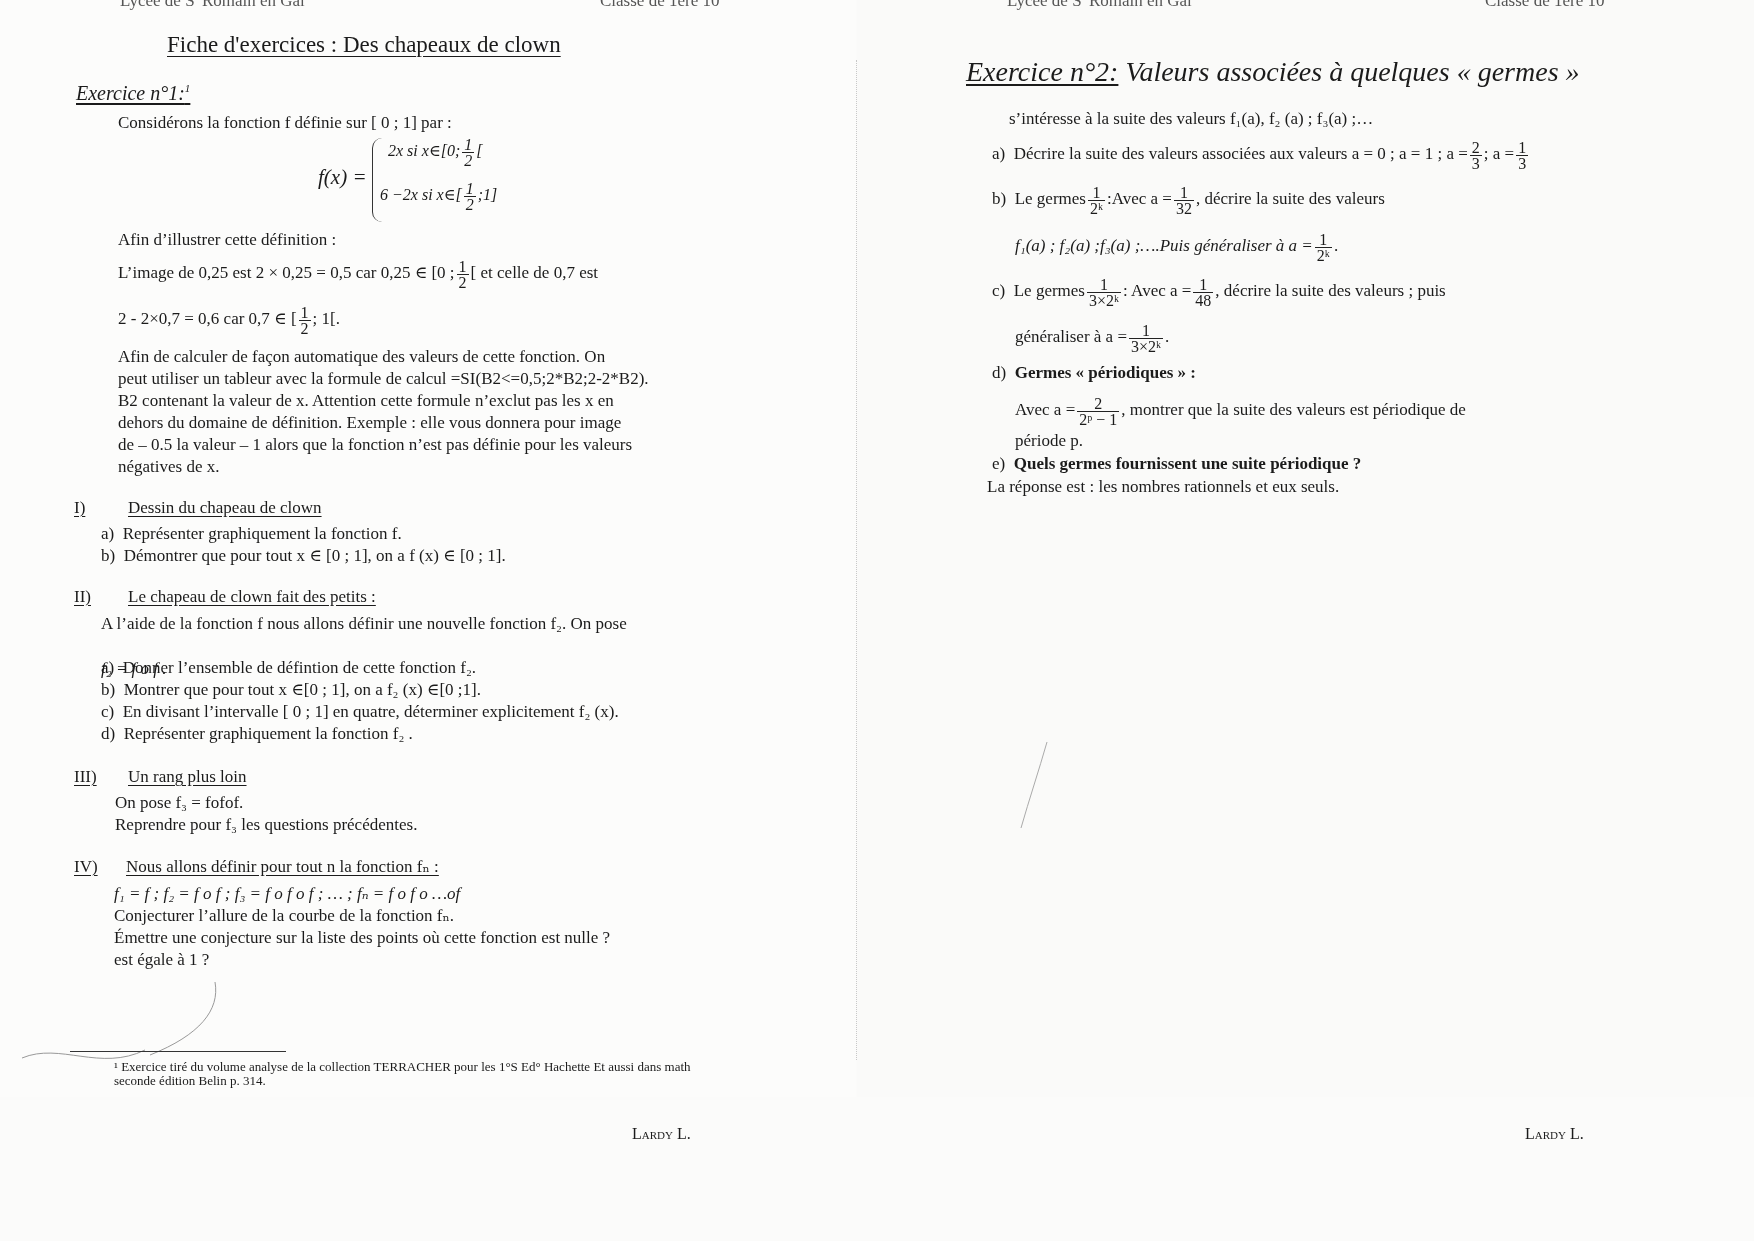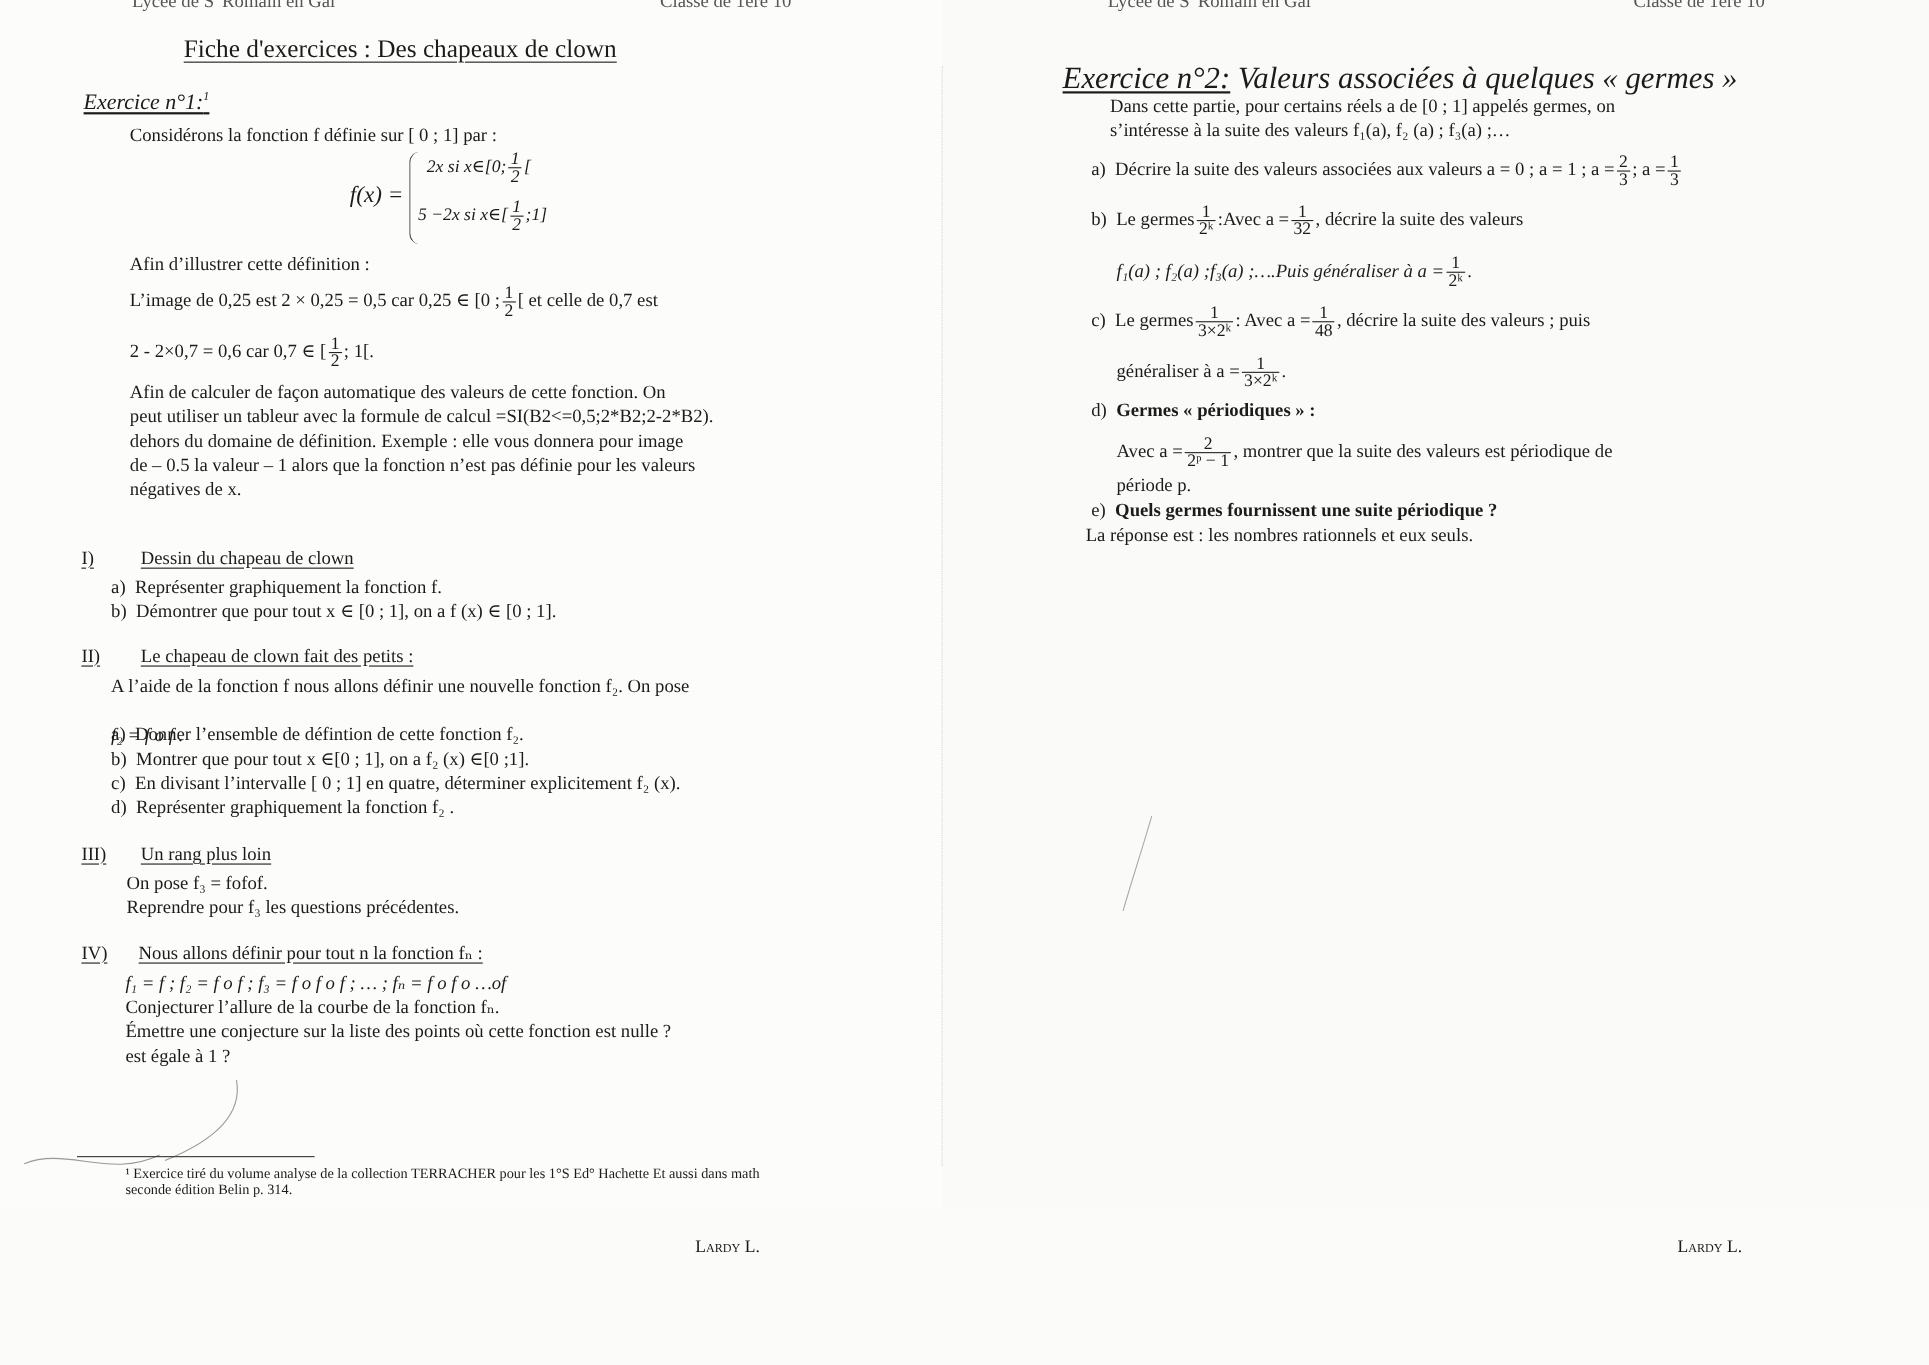--- a/index.html
+++ b/index.html
@@ -61,37 +61,38 @@
 
   <div class="abs t" style="left:118px; top:112px;">Considérons la fonction f définie sur [ 0 ; 1] par :</div>
 
   <div class="brace-eq">
     <span class="lhs it">f(x) =</span>
     <span class="brace"></span>
     <span class="row1 it">
       <span>2x si x∈[0;</span><span class="frac"><span class="num">1</span><span class="den">2</span></span><span>[</span>
     </span>
     <span class="row2 it">
-      <span>5 −2x si x∈[</span><span class="frac"><span class="num">1</span><span class="den">2</span></span><span>;1]</span>
+      <span>6 −2x si x∈[</span><span class="frac"><span class="num">1</span><span class="den">2</span></span><span>;1]</span>
     </span>
   </div>
 
   <div class="abs t" style="left:118px; top:229px;">Afin d’illustrer cette définition :</div>
 
   <div class="abs t" style="left:118px; top:259px;">
     <span>L’image de 0,25 est 2 × 0,25 = 0,5 car 0,25 ∈ [0 ;</span><span class="frac"><span class="num">1</span><span class="den">2</span></span><span>[ et celle de 0,7 est</span>
   </div>
 
   <div class="abs t" style="left:118px; top:305px;">
     <span>2 - 2×0,7 = 0,6 car 0,7 ∈ [</span><span class="frac"><span class="num">1</span><span class="den">2</span></span><span>; 1[.</span>
   </div>
 
   <div class="abs" style="left:118px; top:346px;">
     <div class="t">Afin de calculer de façon automatique des valeurs de cette fonction. On</div>
     <div class="t">peut utiliser un tableur avec la formule de calcul =SI(B2&lt;=0,5;2*B2;2-2*B2).</div>
+    <div class="t">B2 contenant la valeur de x. Attention cette formule n’exclut pas les x en</div>
     <div class="t">dehors du domaine de définition. Exemple : elle vous donnera pour image</div>
     <div class="t">de – 0.5 la valeur – 1 alors que la fonction n’est pas définie pour les valeurs</div>
     <div class="t">négatives de x.</div>
   </div>
 
   <div class="abs t" style="left:74px; top:497px;"><span class="roman">I)</span></div>
   <div class="abs t" style="left:128px; top:497px;"><span class="roman">Dessin du chapeau de clown</span></div>
   <div class="abs" style="left:101px; top:523px;">
     <div class="t"><span>a)</span>&nbsp; <span>Représenter graphiquement la fonction f.</span></div>
     <div class="t"><span>b)</span>&nbsp; <span>Démontrer que pour tout x ∈ [0 ; 1], on a f (x) ∈ [0 ; 1].</span></div>
@@ -140,21 +141,20 @@
 <div class="fold"></div>
 
 <div class="page page-right">
   <div class="hdr" style="left:150px;">Lycée de S' Romain en Gal</div>
   <div class="hdr" style="left:628px;">Classe de 1ère 10</div>
 
   <div class="abs ex-title2" style="left:109px; top:56px;">
     <span class="u">Exercice n°2:</span><span> Valeurs associées à quelques « germes »</span>
   </div>
 
-  <div class="abs t" style="left:152px; top:86px;">Dans cette partie, pour certains réels a de [0 ; 1] appelés germes, on</div>
   <div class="abs t" style="left:152px; top:108px;">s’intéresse à la suite des valeurs f₁(a), f₂ (a) ; f₃(a) ;…</div>
 
   <div class="abs t" style="left:135px; top:140px;">
     <span>a)</span>&nbsp; <span>Décrire la suite des valeurs associées aux valeurs a = 0 ; a = 1 ; a =</span><span class="frac"><span class="num">2</span><span class="den">3</span></span><span>; a =</span><span class="frac"><span class="num">1</span><span class="den">3</span></span>
   </div>
 
   <div class="abs t" style="left:135px; top:185px;">
     <span>b)</span>&nbsp; <span>Le germes</span><span class="frac"><span class="num">1</span><span class="den">2ᵏ</span></span><span>:Avec a =</span><span class="frac"><span class="num">1</span><span class="den">32</span></span><span>, décrire la suite des valeurs</span>
   </div>
   <div class="abs t" style="left:158px; top:232px;">

